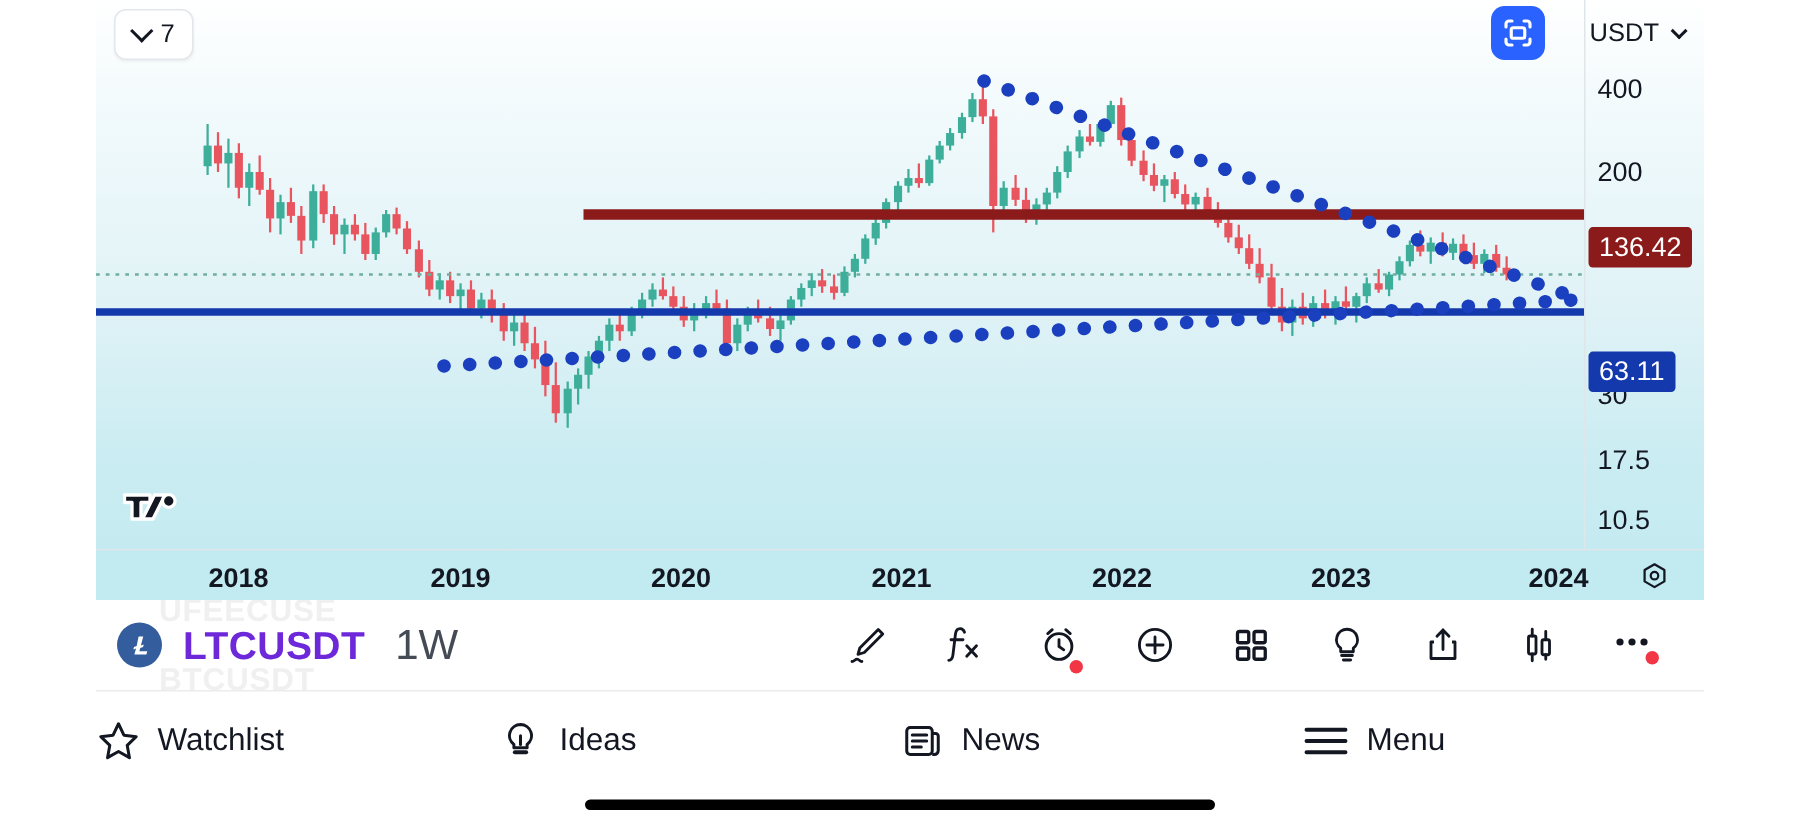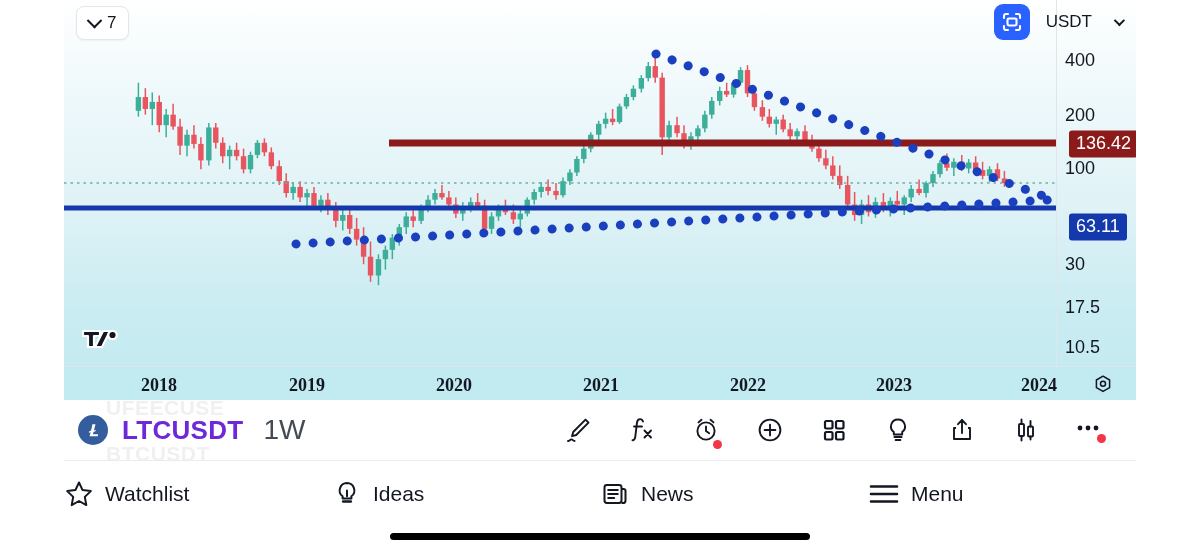--- a/index.html
+++ b/index.html
@@ -32,44 +32,44 @@
             transform:rotate(45deg) translate(-2px,-2px); }
 
   
   .fs-btn {
     position:absolute; right:106px; top:4px; z-index:30;
     width:36px; height:36px; border-radius:9px; background:#2962ff;
     display:flex; align-items:center; justify-content:center;
   }
   .cur-btn {
     position:absolute; right:8px; top:4px; z-index:30;
-    display:flex; align-items:center; gap:22px; height:36px; padding:0 6px;
+    display:flex; align-items:center; gap:8px; height:36px; padding:0 6px;
     font-size:17px; color:#131722;
   }
   .chev-s { width:8px; height:8px; border-right:2px solid #131722; border-bottom:2px solid #131722;
             transform:rotate(45deg) translateY(-2px); }
 
   
   .price-scale {
     position:absolute; right:0; top:0; width:80px; height:366px;
     border-left:1px solid #dfe6e9;
   }
   .ptick { position:absolute; left:8px; font-size:18px; color:#131722; transform:translateY(-50%); white-space:nowrap; }
   .pbadge {
-    position:absolute; left:12px; padding:3px 7px; border-radius:3px;
-    font-size:18px; color:#fff; white-space:nowrap; transform:translateY(-50%); line-height:1.18;
+    position:absolute; left:2px; padding:3px 7px; border-radius:3px;
+    font-size:18px; color:#fff; white-space:nowrap; transform:translateY(-50%); line-height:1.18;margin-top:21px;
   }
   .pbadge small { display:block; font-size:17px; opacity:.85; }
 
   
   .time-scale {
     position:absolute; left:0; top:366px; width:1072px; height:34px;
     border-top:1px solid #dfe6e9; background:#c2eaf1;
   }
-  .ttick { position:absolute; top:8px; font-size:18px; font-weight:bold; color:#131722; transform:translateX(-50%);font-family:Liberation Serif, serif; }
+  .ttick { position:absolute; top:8px; font-size:18px; font-weight:bold; color:#131722; transform:translateX(-50%); }
   .tgear { position:absolute; right:22px; top:7px; }
 
   .tv-logo { position:absolute; left:18px; bottom:42px; z-index:5; }
 
   
   .symbol-row {
     position:absolute; left:64px; top:400px; width:1072px; height:60px;
     background:#fff; display:flex; align-items:center; overflow:hidden;
   }
   .ghost { position:absolute; left:42px; font-size:21px; font-weight:bold; color:#f0f0f0; letter-spacing:.5px; }

